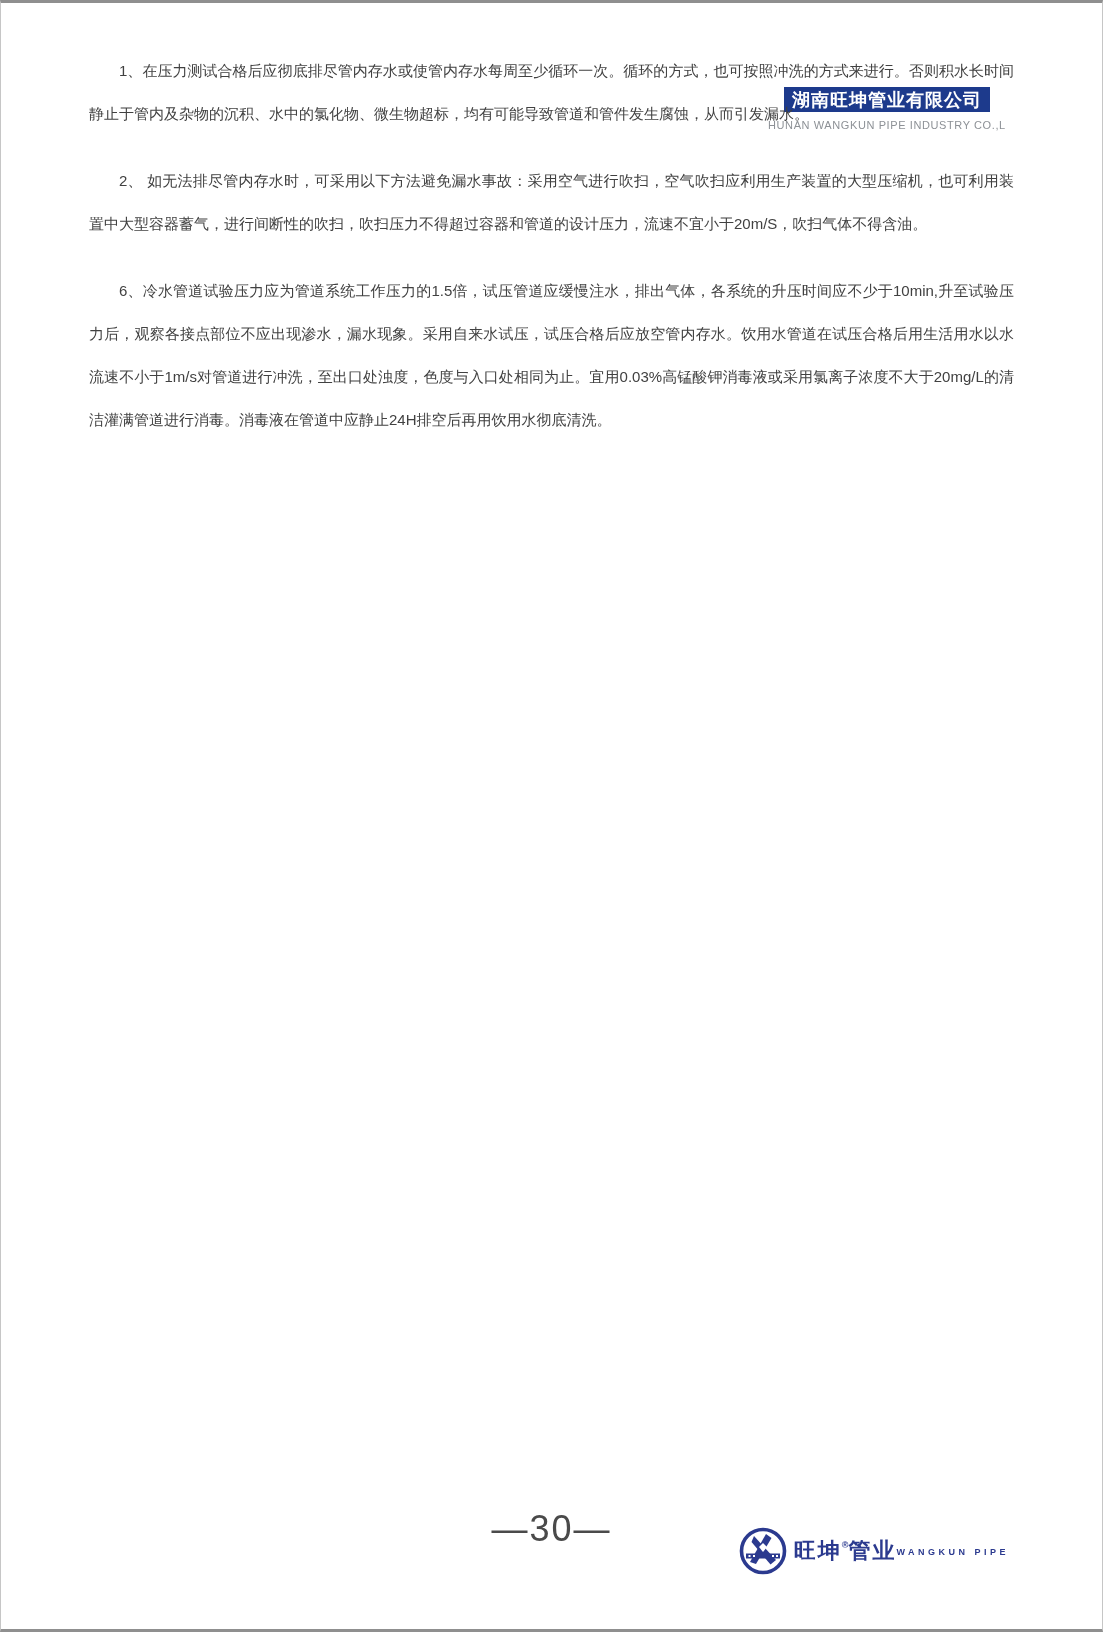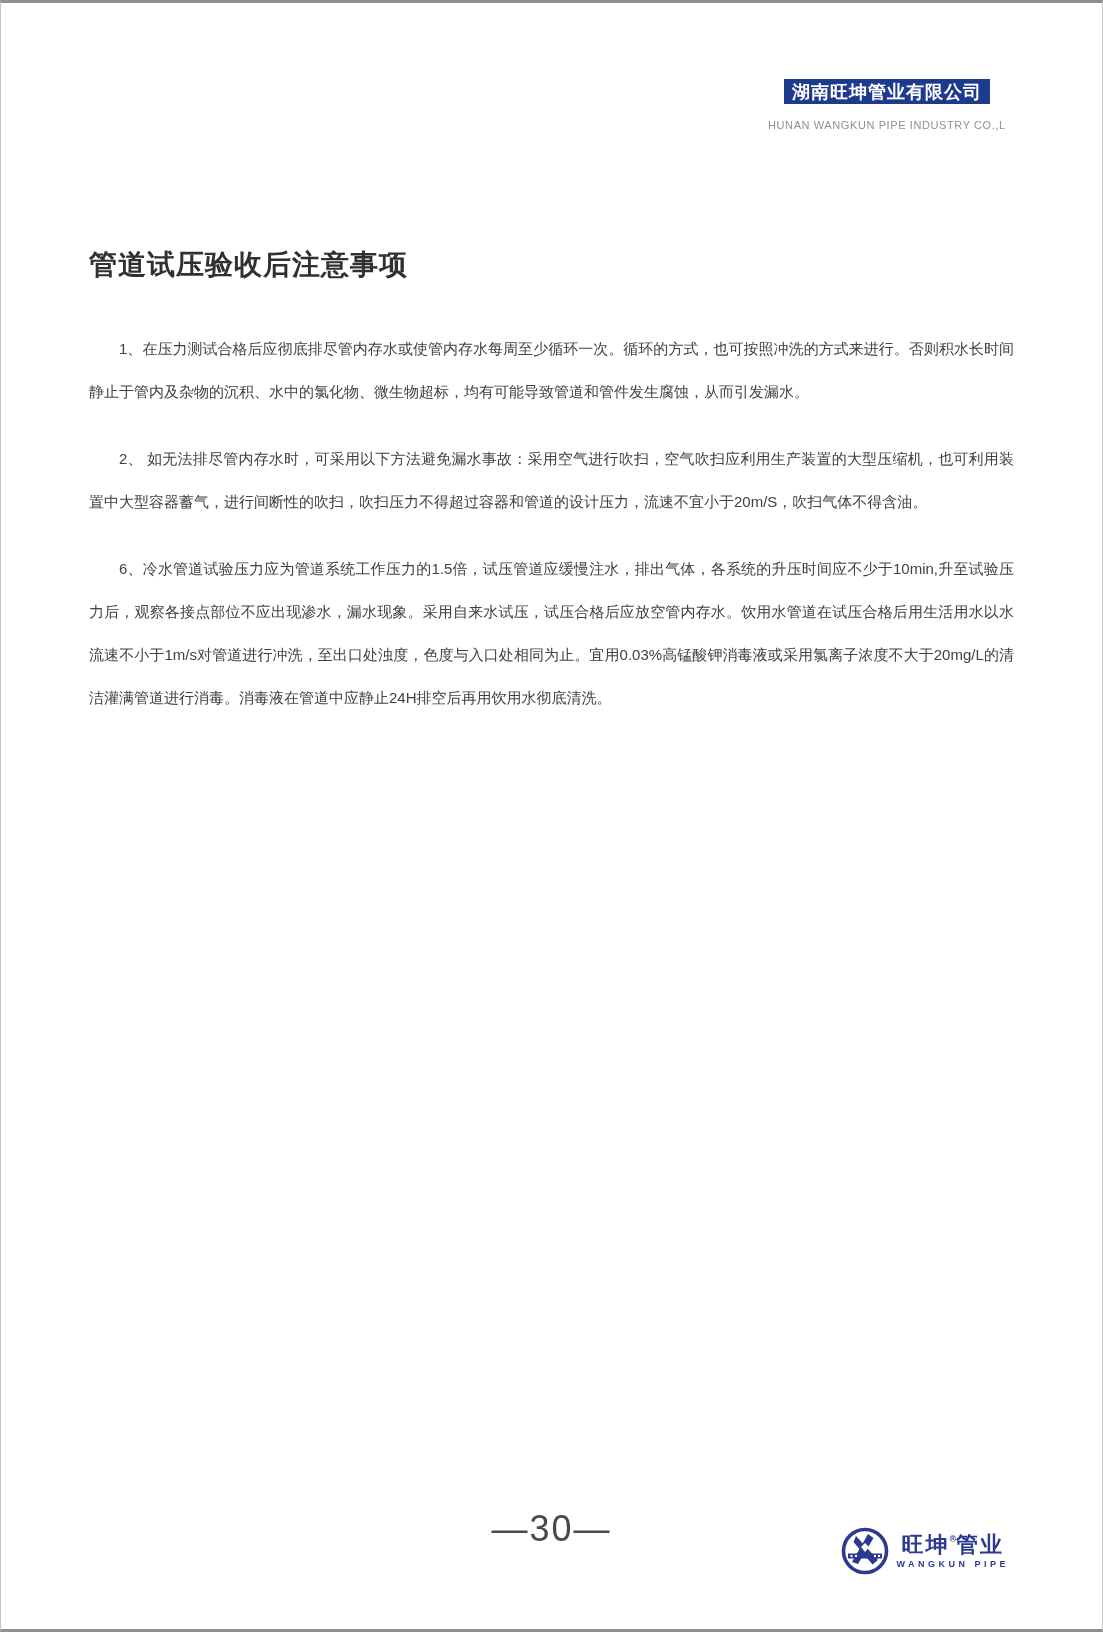--- a/index.html
+++ b/index.html
@@ -11,21 +11,21 @@
     box-sizing:border-box;
     border-top:3px solid #8f8f8f;
     border-bottom:3px solid #8f8f8f;
     border-left:1px solid #c6c6c6;
     border-right:1px solid #c6c6c6;
     font-family:"Liberation Sans","DejaVu Sans",sans-serif;
     overflow:hidden;
   }
   
   .co-badge{
-    position:absolute;top:76px;right:112px;
+    position:absolute;top:84px;right:112px;
     width:206px;height:25px;line-height:25px;
     background:#1d3a8c;color:#ffffff;
     font-family:"DejaVu Serif","Liberation Serif",serif;
     font-size:18px;font-weight:bold;text-align:center;
     letter-spacing:1px;white-space:nowrap;
   }
   .co-en{
     position:absolute;top:116px;right:98px;
     width:236px;text-align:right;
     color:#8d9196;font-size:11px;letter-spacing:0.6px;
@@ -49,21 +49,21 @@
   .page-num{
     position:absolute;bottom:79px;left:0;width:100%;
     text-align:center;font-size:36px;color:#4a4a4a;
     letter-spacing:2px;
   }
   .logo{
     position:absolute;right:93px;bottom:54px;
     display:flex;align-items:center;gap:7px;
   }
   .logo-emblem{width:48px;height:48px;display:block;}
-  .logo-text{display:flex;flex-direction:column;align-items:center;}
+  .logo-text{display:flex;flex-direction:row;align-items:center;}
   .logo-zh{
     font-size:22px;font-weight:bold;color:#2b3a8f;
     letter-spacing:2px;line-height:24px;white-space:nowrap;
   }
   .logo-reg{font-size:9px;vertical-align:top;position:relative;top:-6px;letter-spacing:0;}
   .logo-en{
     font-size:9px;color:#2b3a8f;letter-spacing:3.5px;
     line-height:12px;margin-top:1px;white-space:nowrap;font-weight:bold;
   }
 </style>
@@ -71,21 +71,20 @@
 <body>
 
 <div class="page">
 
   <div class="co-badge">
     <span>湖南旺坤管业有限公司</span>
   </div>
   <div class="co-en">HUNAN WANGKUN PIPE INDUSTRY CO.,L</div>
 
   <div class="doc-body">
-    <h1 class="doc-title">管道试压验收后注意事项</h1>
     <p class="para">1、在压力测试合格后应彻底排尽管内存水或使管内存水每周至少循环一次。循环的方式，也可按照冲洗的方式来进行。否则积水长时间静止于管内及杂物的沉积、水中的氯化物、微生物超标，均有可能导致管道和管件发生腐蚀，从而引发漏水。</p>
     <p class="para">2、 如无法排尽管内存水时，可采用以下方法避免漏水事故：采用空气进行吹扫，空气吹扫应利用生产装置的大型压缩机，也可利用装置中大型容器蓄气，进行间断性的吹扫，吹扫压力不得超过容器和管道的设计压力，流速不宜小于20m/S，吹扫气体不得含油。</p>
     <p class="para">6、冷水管道试验压力应为管道系统工作压力的1.5倍，试压管道应缓慢注水，排出气体，各系统的升压时间应不少于10min,升至试验压力后，观察各接点部位不应出现渗水，漏水现象。采用自来水试压，试压合格后应放空管内存水。饮用水管道在试压合格后用生活用水以水流速不小于1m/s对管道进行冲洗，至出口处浊度，色度与入口处相同为止。宜用0.03%高锰酸钾消毒液或采用氯离子浓度不大于20mg/L的清洁灌满管道进行消毒。消毒液在管道中应静止24H排空后再用饮用水彻底清洗。</p>
   </div>
 
   <div class="page-num">—30—</div>
 
   <div class="logo">
     <span>
       <svg class="logo-emblem" viewBox="0 0 48 48" xmlns="http://www.w3.org/2000/svg" aria-hidden="true">

